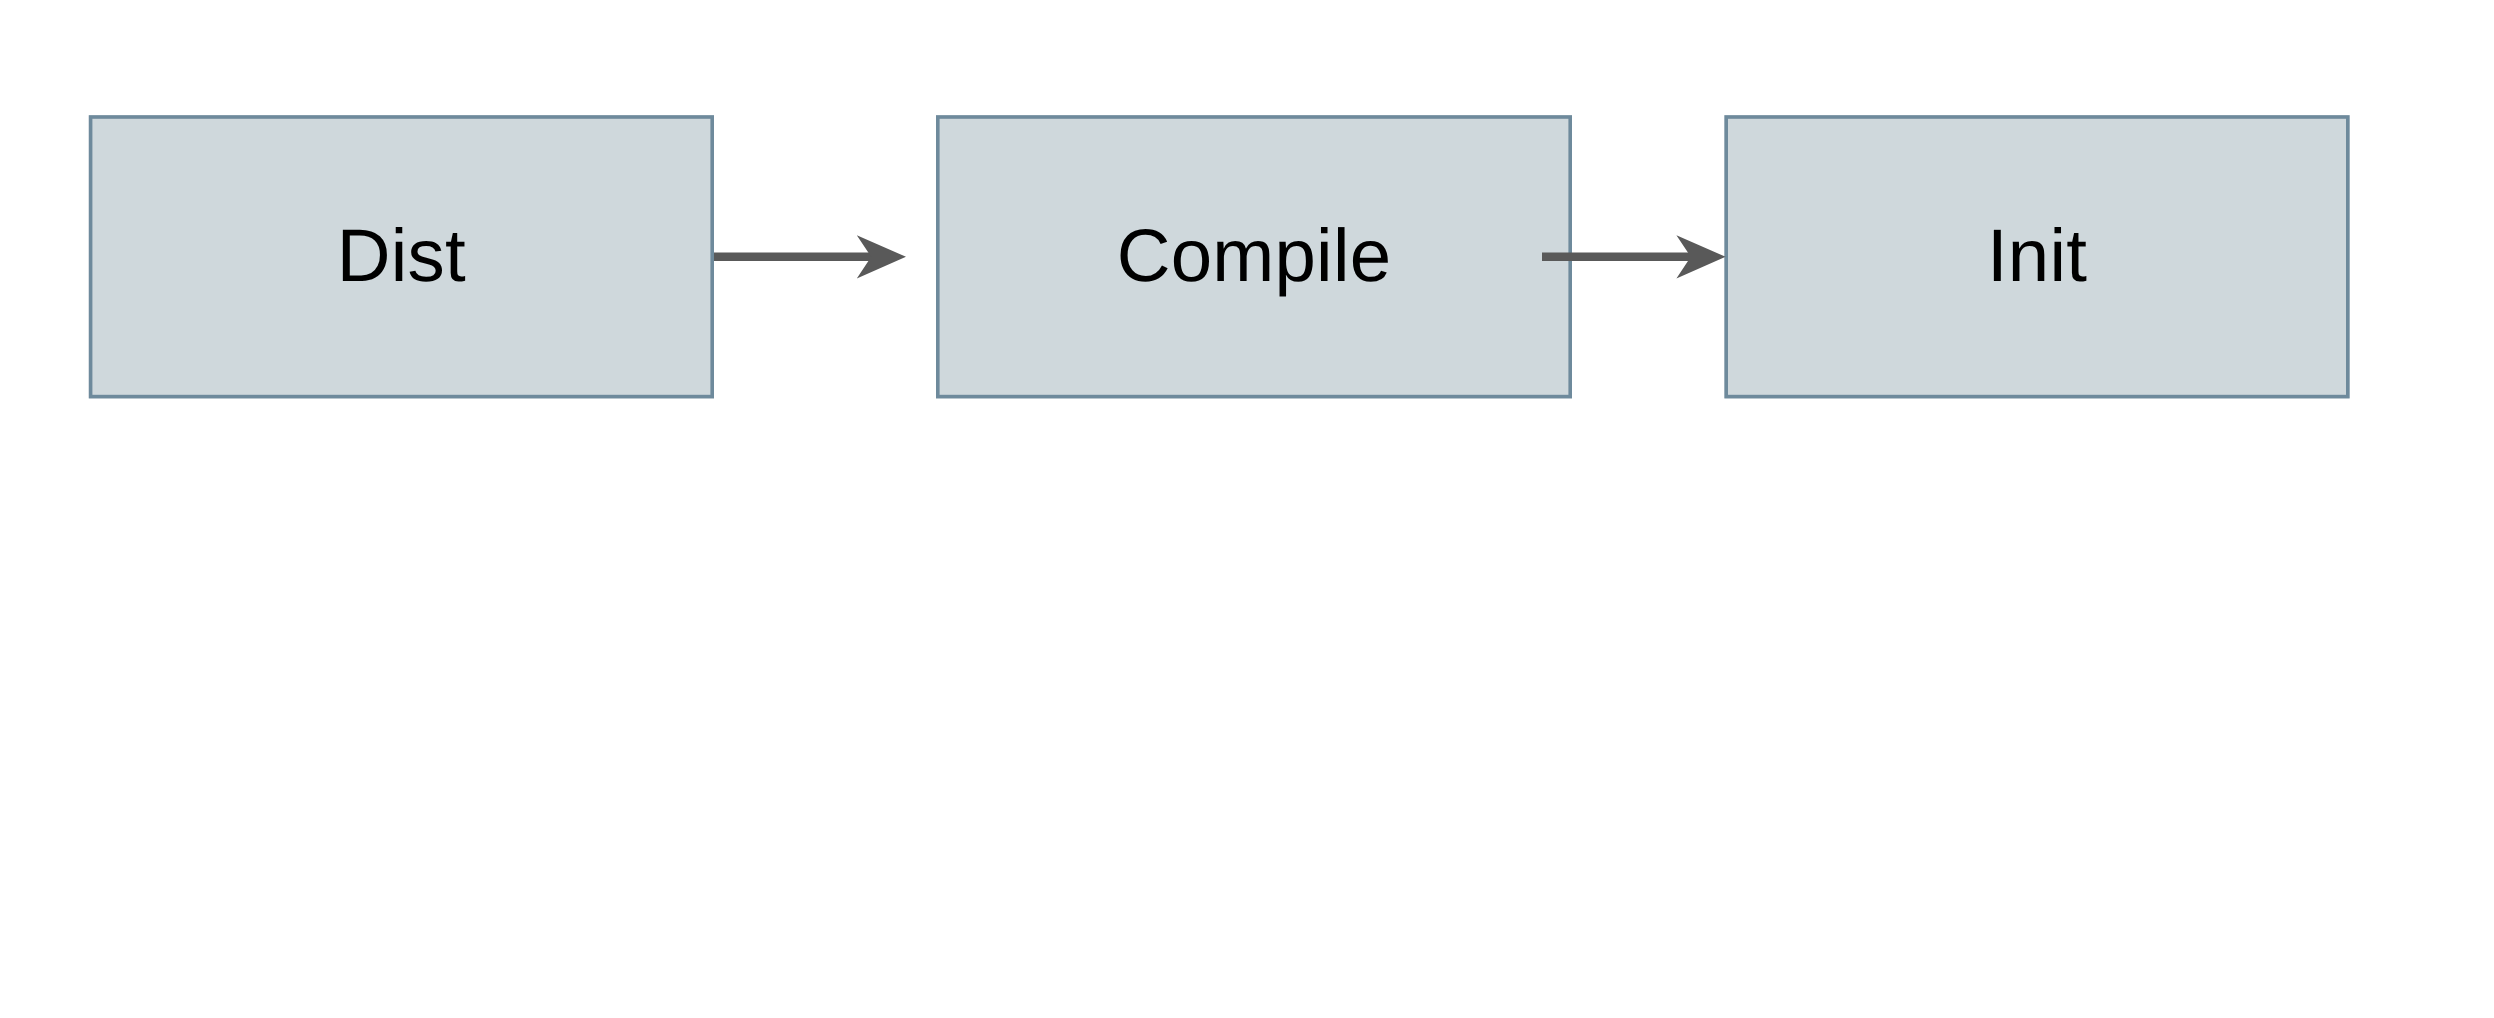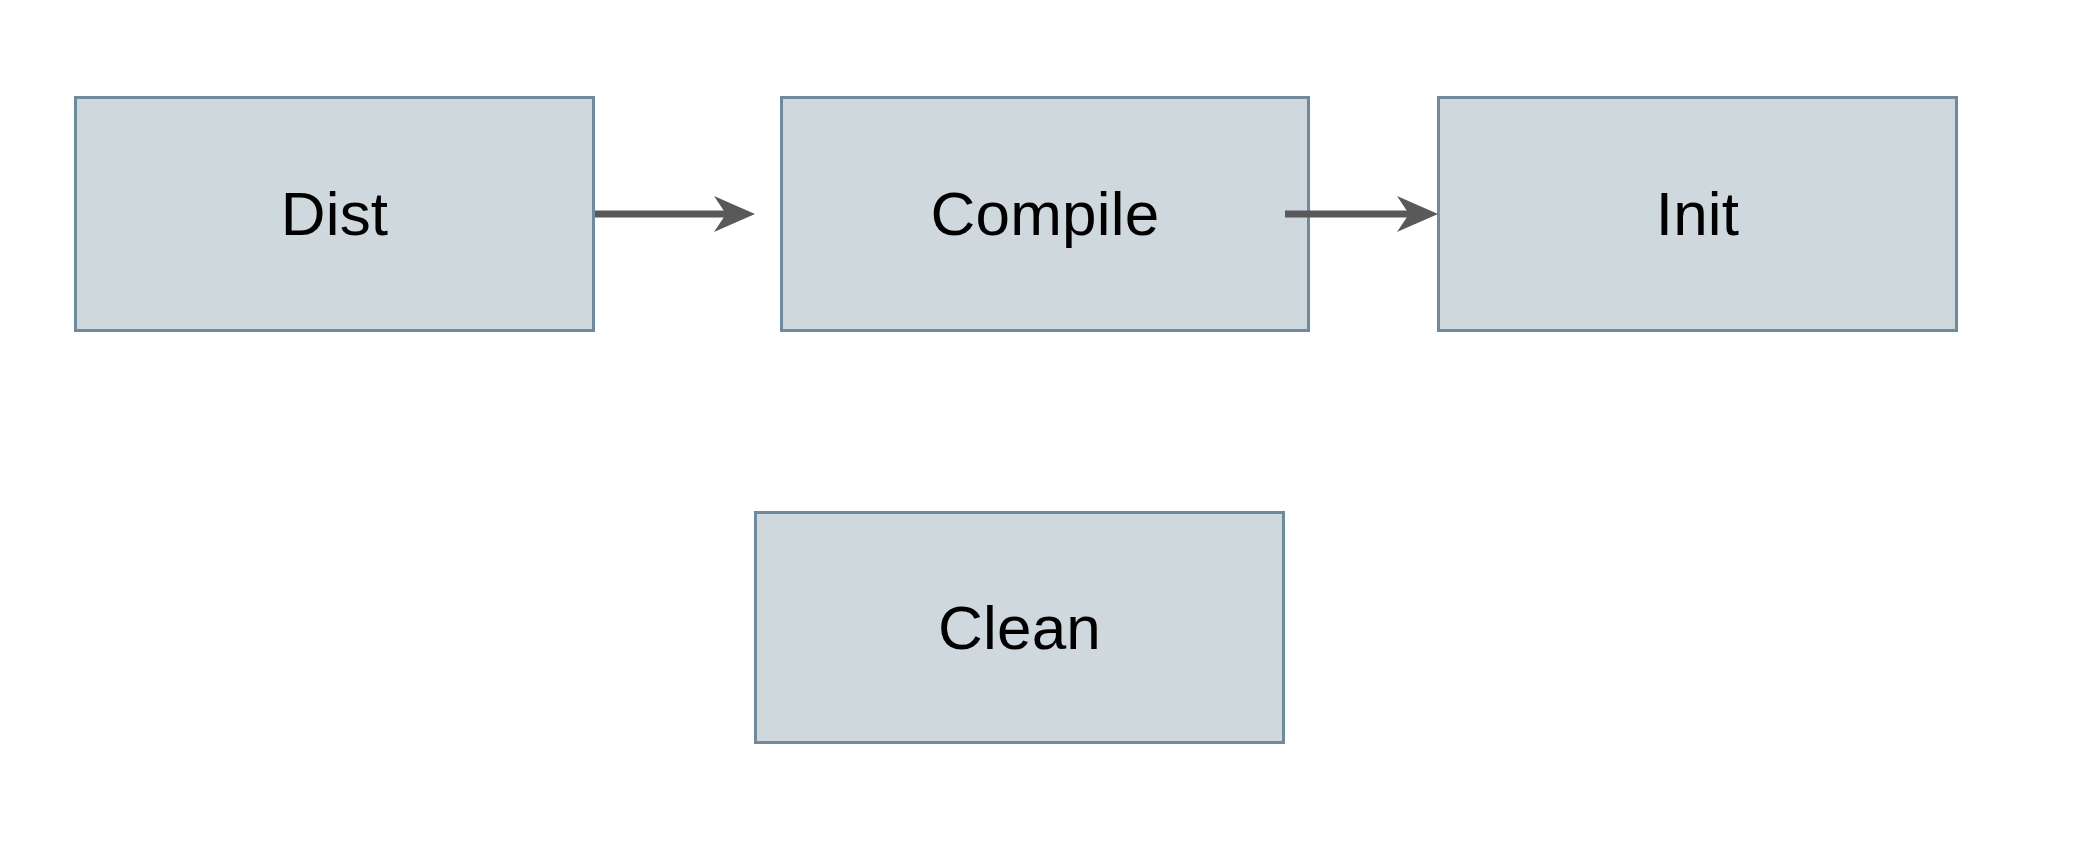--- a/index.html
+++ b/index.html
@@ -64,23 +64,20 @@
   </div>
 
   <div class="node" id="node-compile">
     <span class="node-label">Compile</span>
   </div>
 
   <div class="node" id="node-init">
     <span class="node-label">Init</span>
   </div>
 
-  <div class="node" id="node-clean">
-    <span class="node-label">Clean</span>
-  </div>
 
   <div class="edge" id="edge-dist-compile">
     <svg width="162" height="42" viewBox="0 0 162 42">
       <line x1="0" y1="21" x2="133" y2="21" stroke="#595959" stroke-width="7"></line>
       <path d="M 160 21 L 119 3 L 131 21 L 119 39 Z" fill="#595959"></path>
     </svg>
   </div>
 
   <div class="edge" id="edge-compile-init">
     <svg width="155" height="42" viewBox="0 0 155 42">

